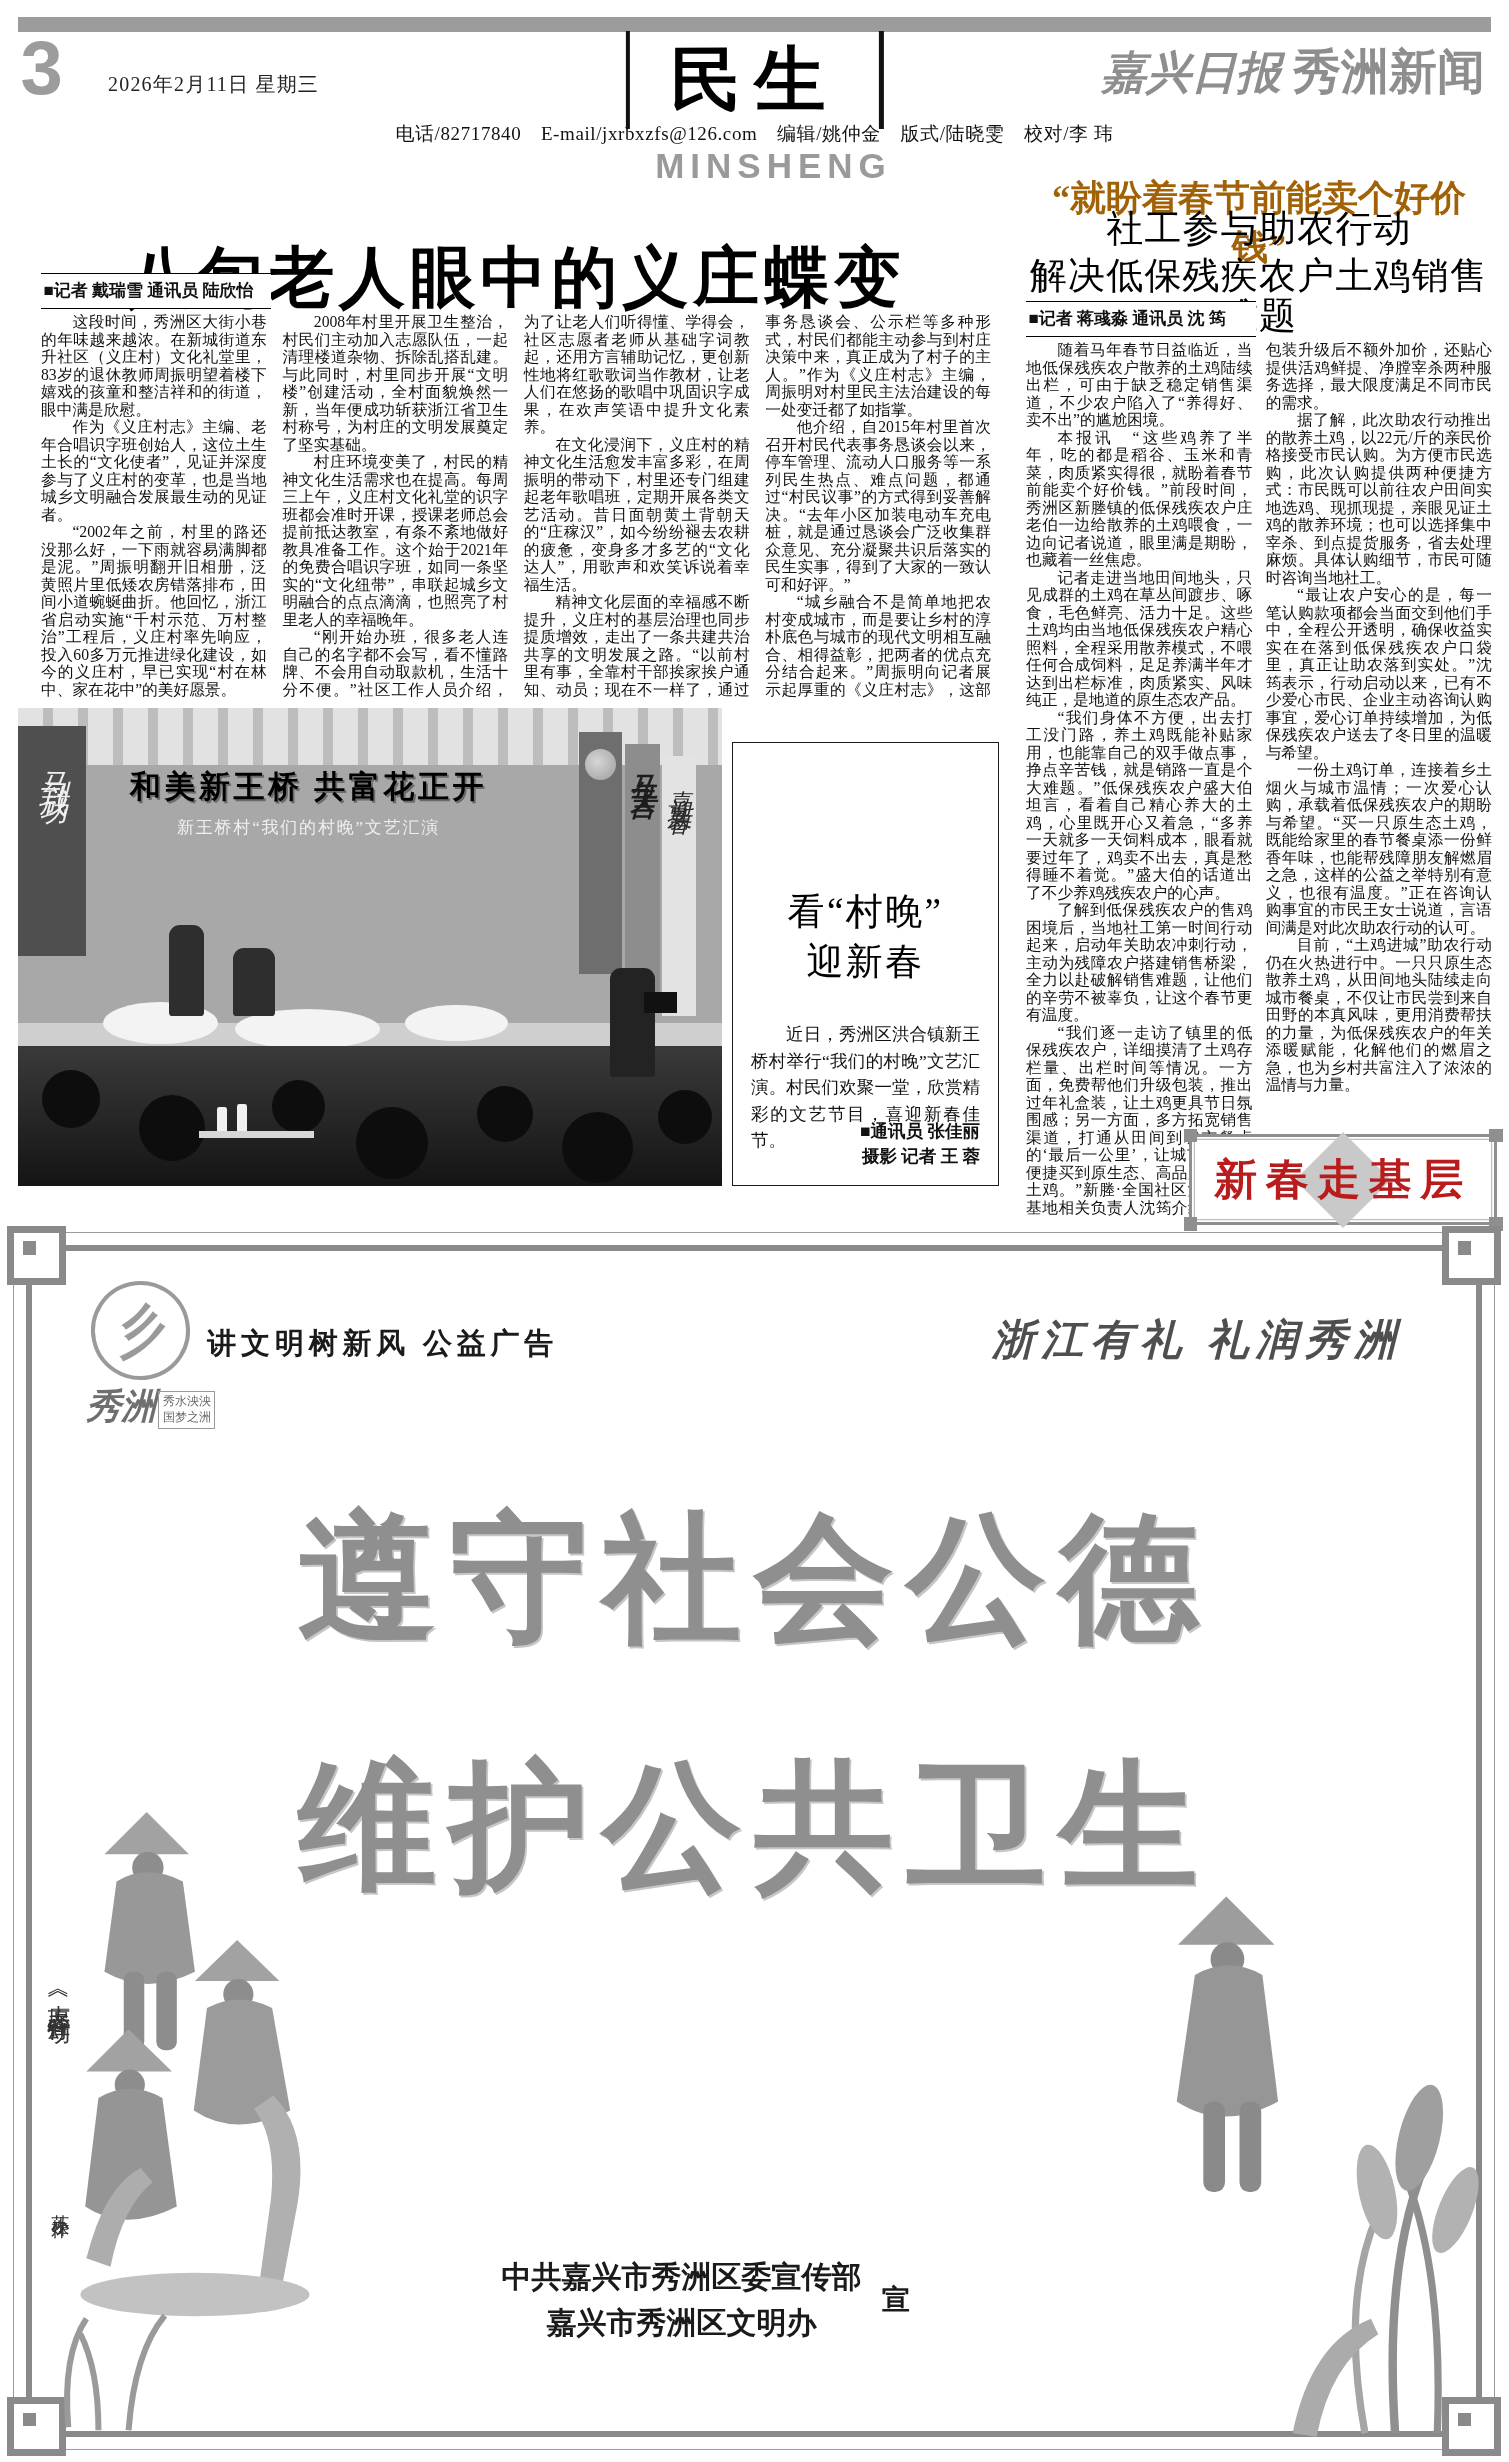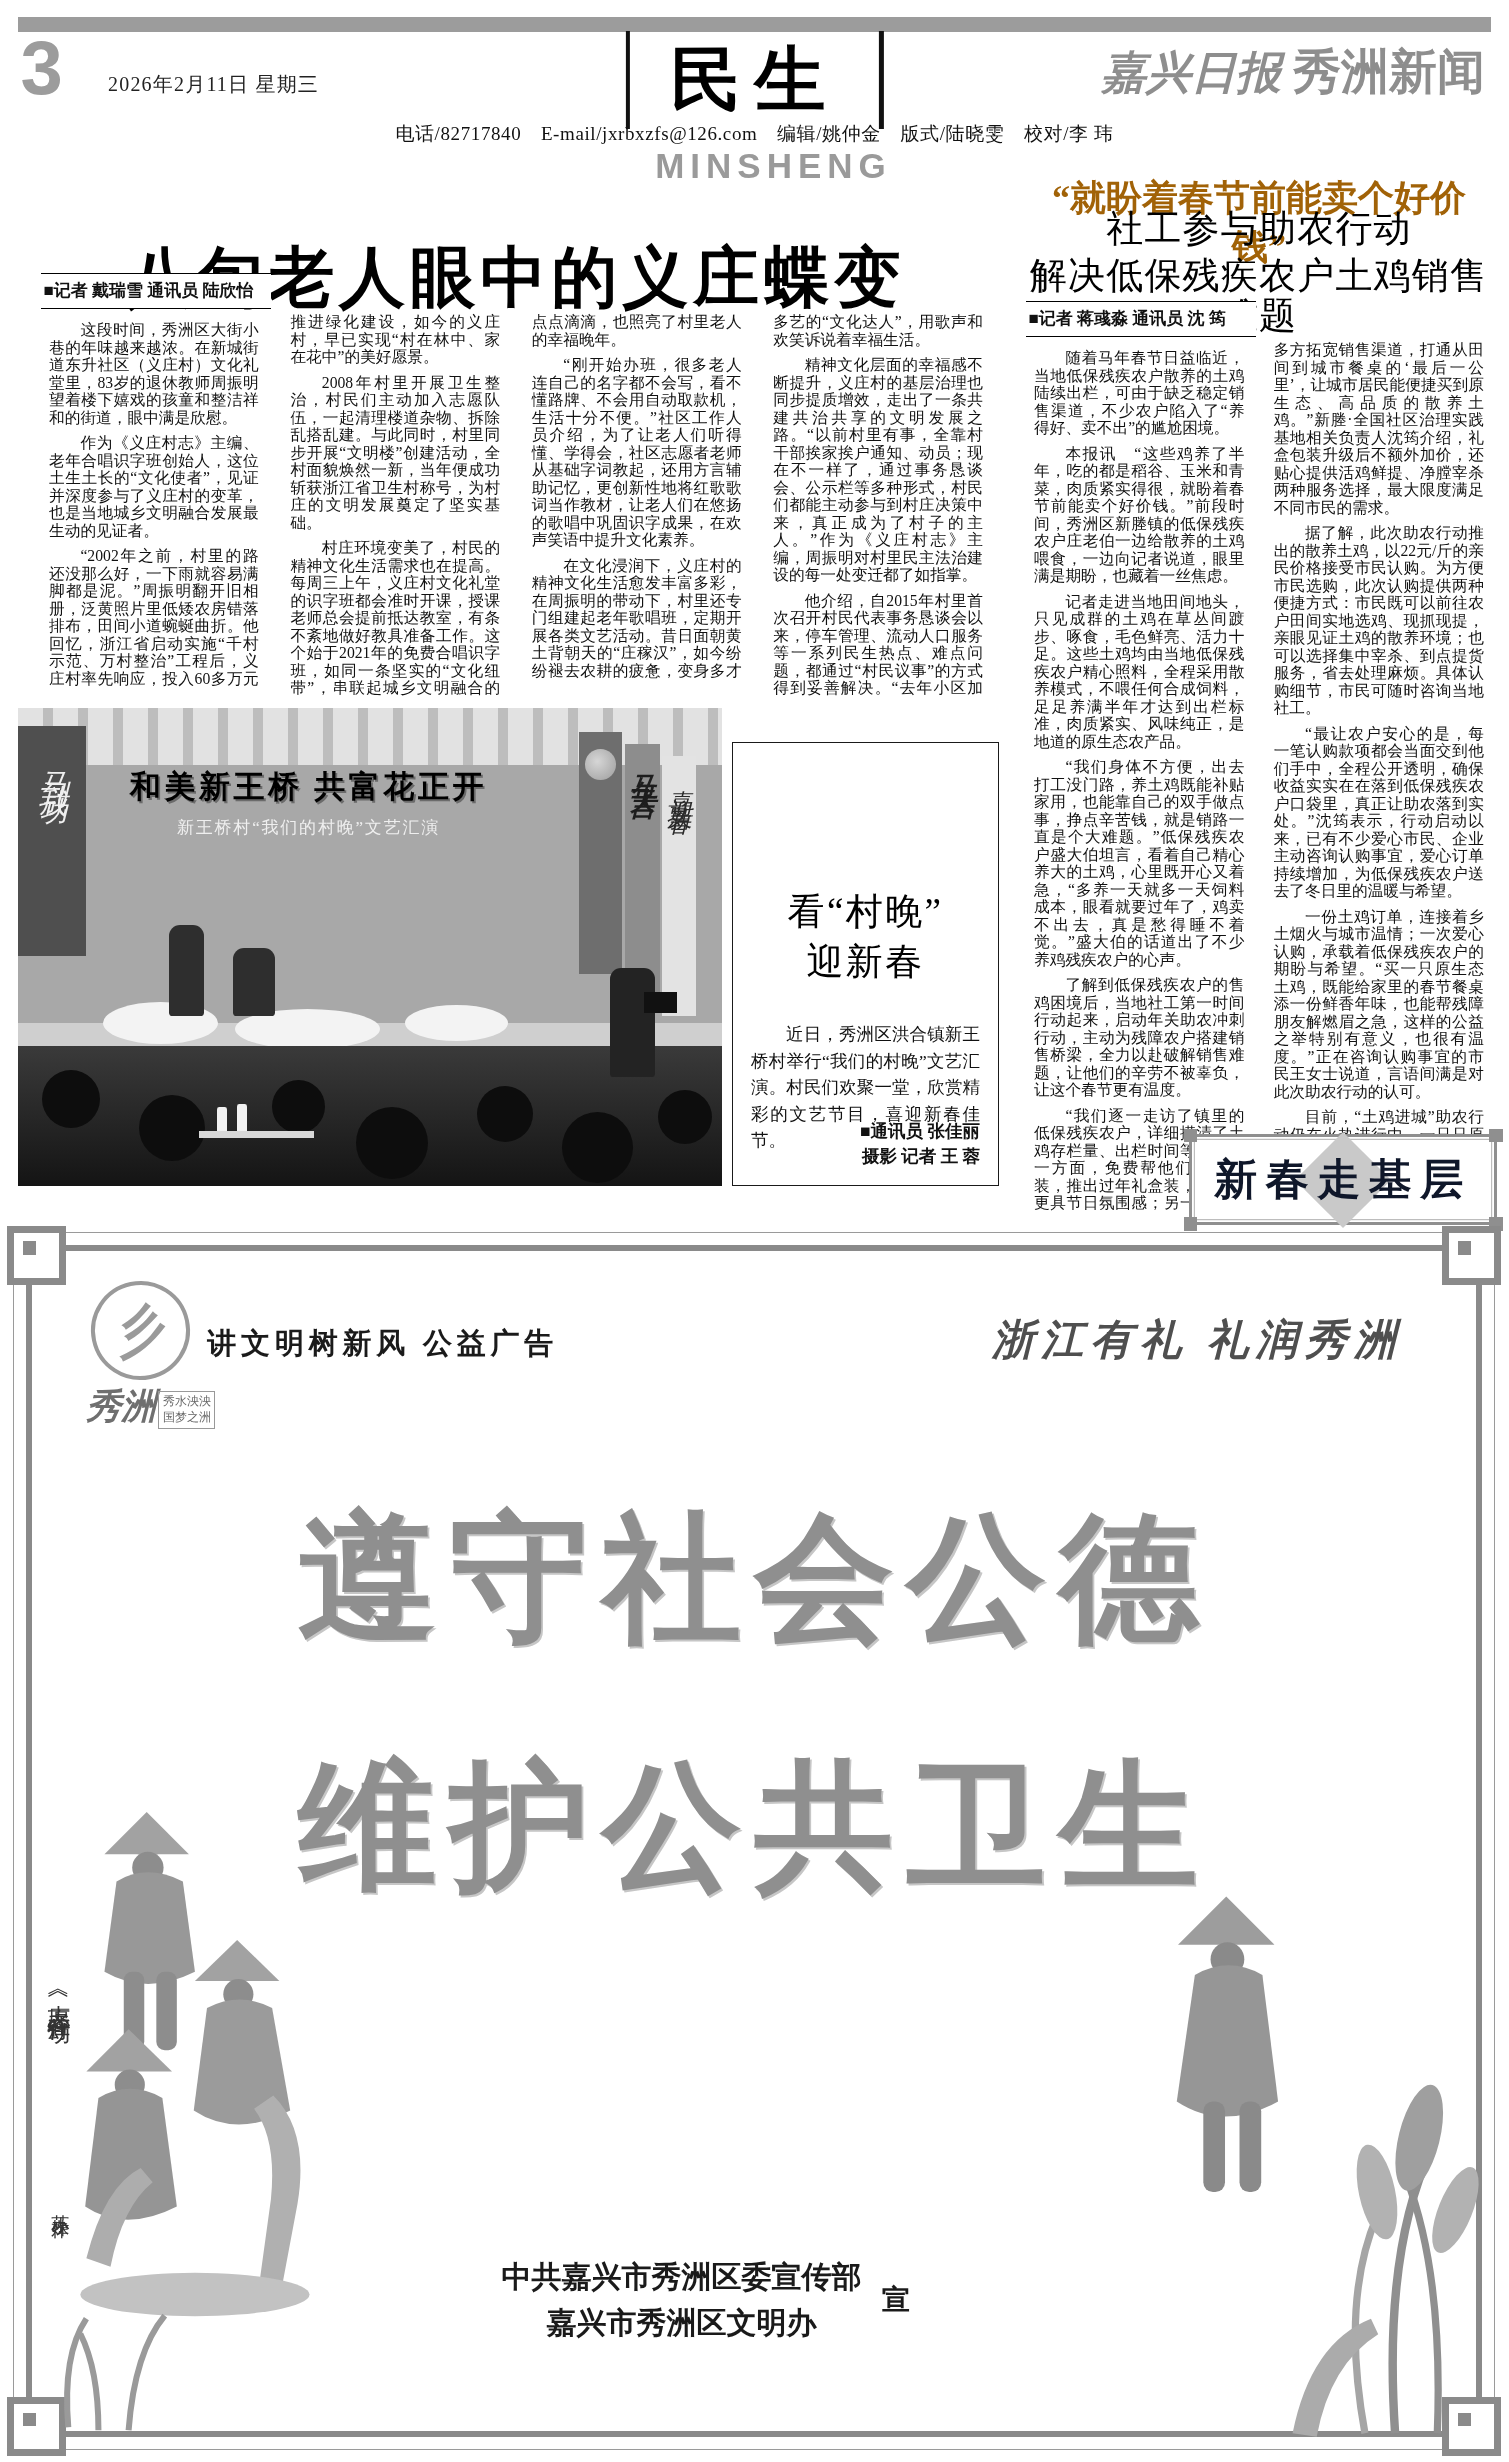--- a/index.html
+++ b/index.html
@@ -25,21 +25,21 @@
   
   .main-title{left:41px;width:950px;top:198px;text-align:center;
               font-family:"Liberation Sans",sans-serif;font-weight:900;
               font-size:66px;line-height:71px;letter-spacing:4.8px;color:#000;}
   .byline-box{border-top:1.8px solid #000;border-bottom:1.8px solid #000;
               font-weight:bold;font-size:17px;padding:5.4px 2.4px;background:#fff;}
   .main-byline{left:41px;top:273px;width:225px;}
   .main-body{left:41px;top:313px;width:950px;height:390px;overflow:hidden;
              column-count:4;column-gap:15.7px;column-fill:auto;
              font-size:15.7px;line-height:17.5px;text-align:justify;}
-  .para{margin:8px;text-indent:2em;}
+  .para{margin:0;text-indent:2em;}
 
   
   .photo{left:18px;top:708px;width:704px;height:478px;background:#b9b9b9;overflow:hidden;}
   .photo .ceiling{position:absolute;left:0;top:0;right:0;height:57px;
       background:repeating-linear-gradient(90deg,#e2e2e2 0 25px,#bdbdbd 25px 35px);}
   .photo .backwall{position:absolute;left:0;top:57px;right:0;height:260px;background:#a8a8a8;}
   .photo .leftdark{position:absolute;left:0;top:18px;width:68px;height:230px;background:#4f4f4f;}
   .vtext{writing-mode:vertical-rl;text-orientation:upright;}
   .photo .calligraphy-left{position:absolute;left:15.7px;top:42px;color:#f0f0f0;
       font-size:28px;letter-spacing:8.5px;font-style:italic;}
@@ -85,21 +85,21 @@
               column-count:2;column-gap:13.3px;column-fill:auto;
               font-size:15.7px;line-height:17.5px;text-align:justify;}
 
   
   .badge{left:1189px;top:1134px;width:302px;height:85px;background:#fff;
          border:3px solid #8f8f8f;box-shadow:0 0 0 1.8px #fff inset,0 0 0 3px #bdbdbd inset;
          display:flex;align-items:center;justify-content:center;}
   .badge .diamond{position:absolute;left:50%;top:50%;width:68px;height:68px;
          transform:translate(-50%,-50%) rotate(45deg);background:#c9c9c9;}
   .badge .badge-text{position:relative;font-size:43px;font-weight:bold;letter-spacing:8.5px;
-         color:#0f172a;font-family:"Liberation Serif",serif;}
+         color:#b91c1c;font-family:"Liberation Serif",serif;}
   .badge .knob{position:absolute;width:13.3px;height:13.3px;background:#8f8f8f;}
 
   
   .ad{left:13.3px;top:1232px;width:1482px;height:1218px;border:1.8px solid #9a9a9a;box-sizing:border-box;}
   .ad-inner{position:absolute;left:12px;top:12px;right:12px;bottom:12px;border:6px solid #8a8a8a;}
   .corner{position:absolute;width:45px;height:45px;border:7.2px solid #8a8a8a;background:#fff;}
   .corner i{position:absolute;left:8.5px;top:8.5px;width:13.3px;height:13.3px;background:#8a8a8a;display:block;}
   .c-tl{left:-7.2px;top:-7.2px;border-right-width:7.2px;border-bottom-width:7.2px;}
   .c-tr{right:-7.2px;top:-7.2px;}
   .c-bl{left:-7.2px;bottom:-7.2px;}

